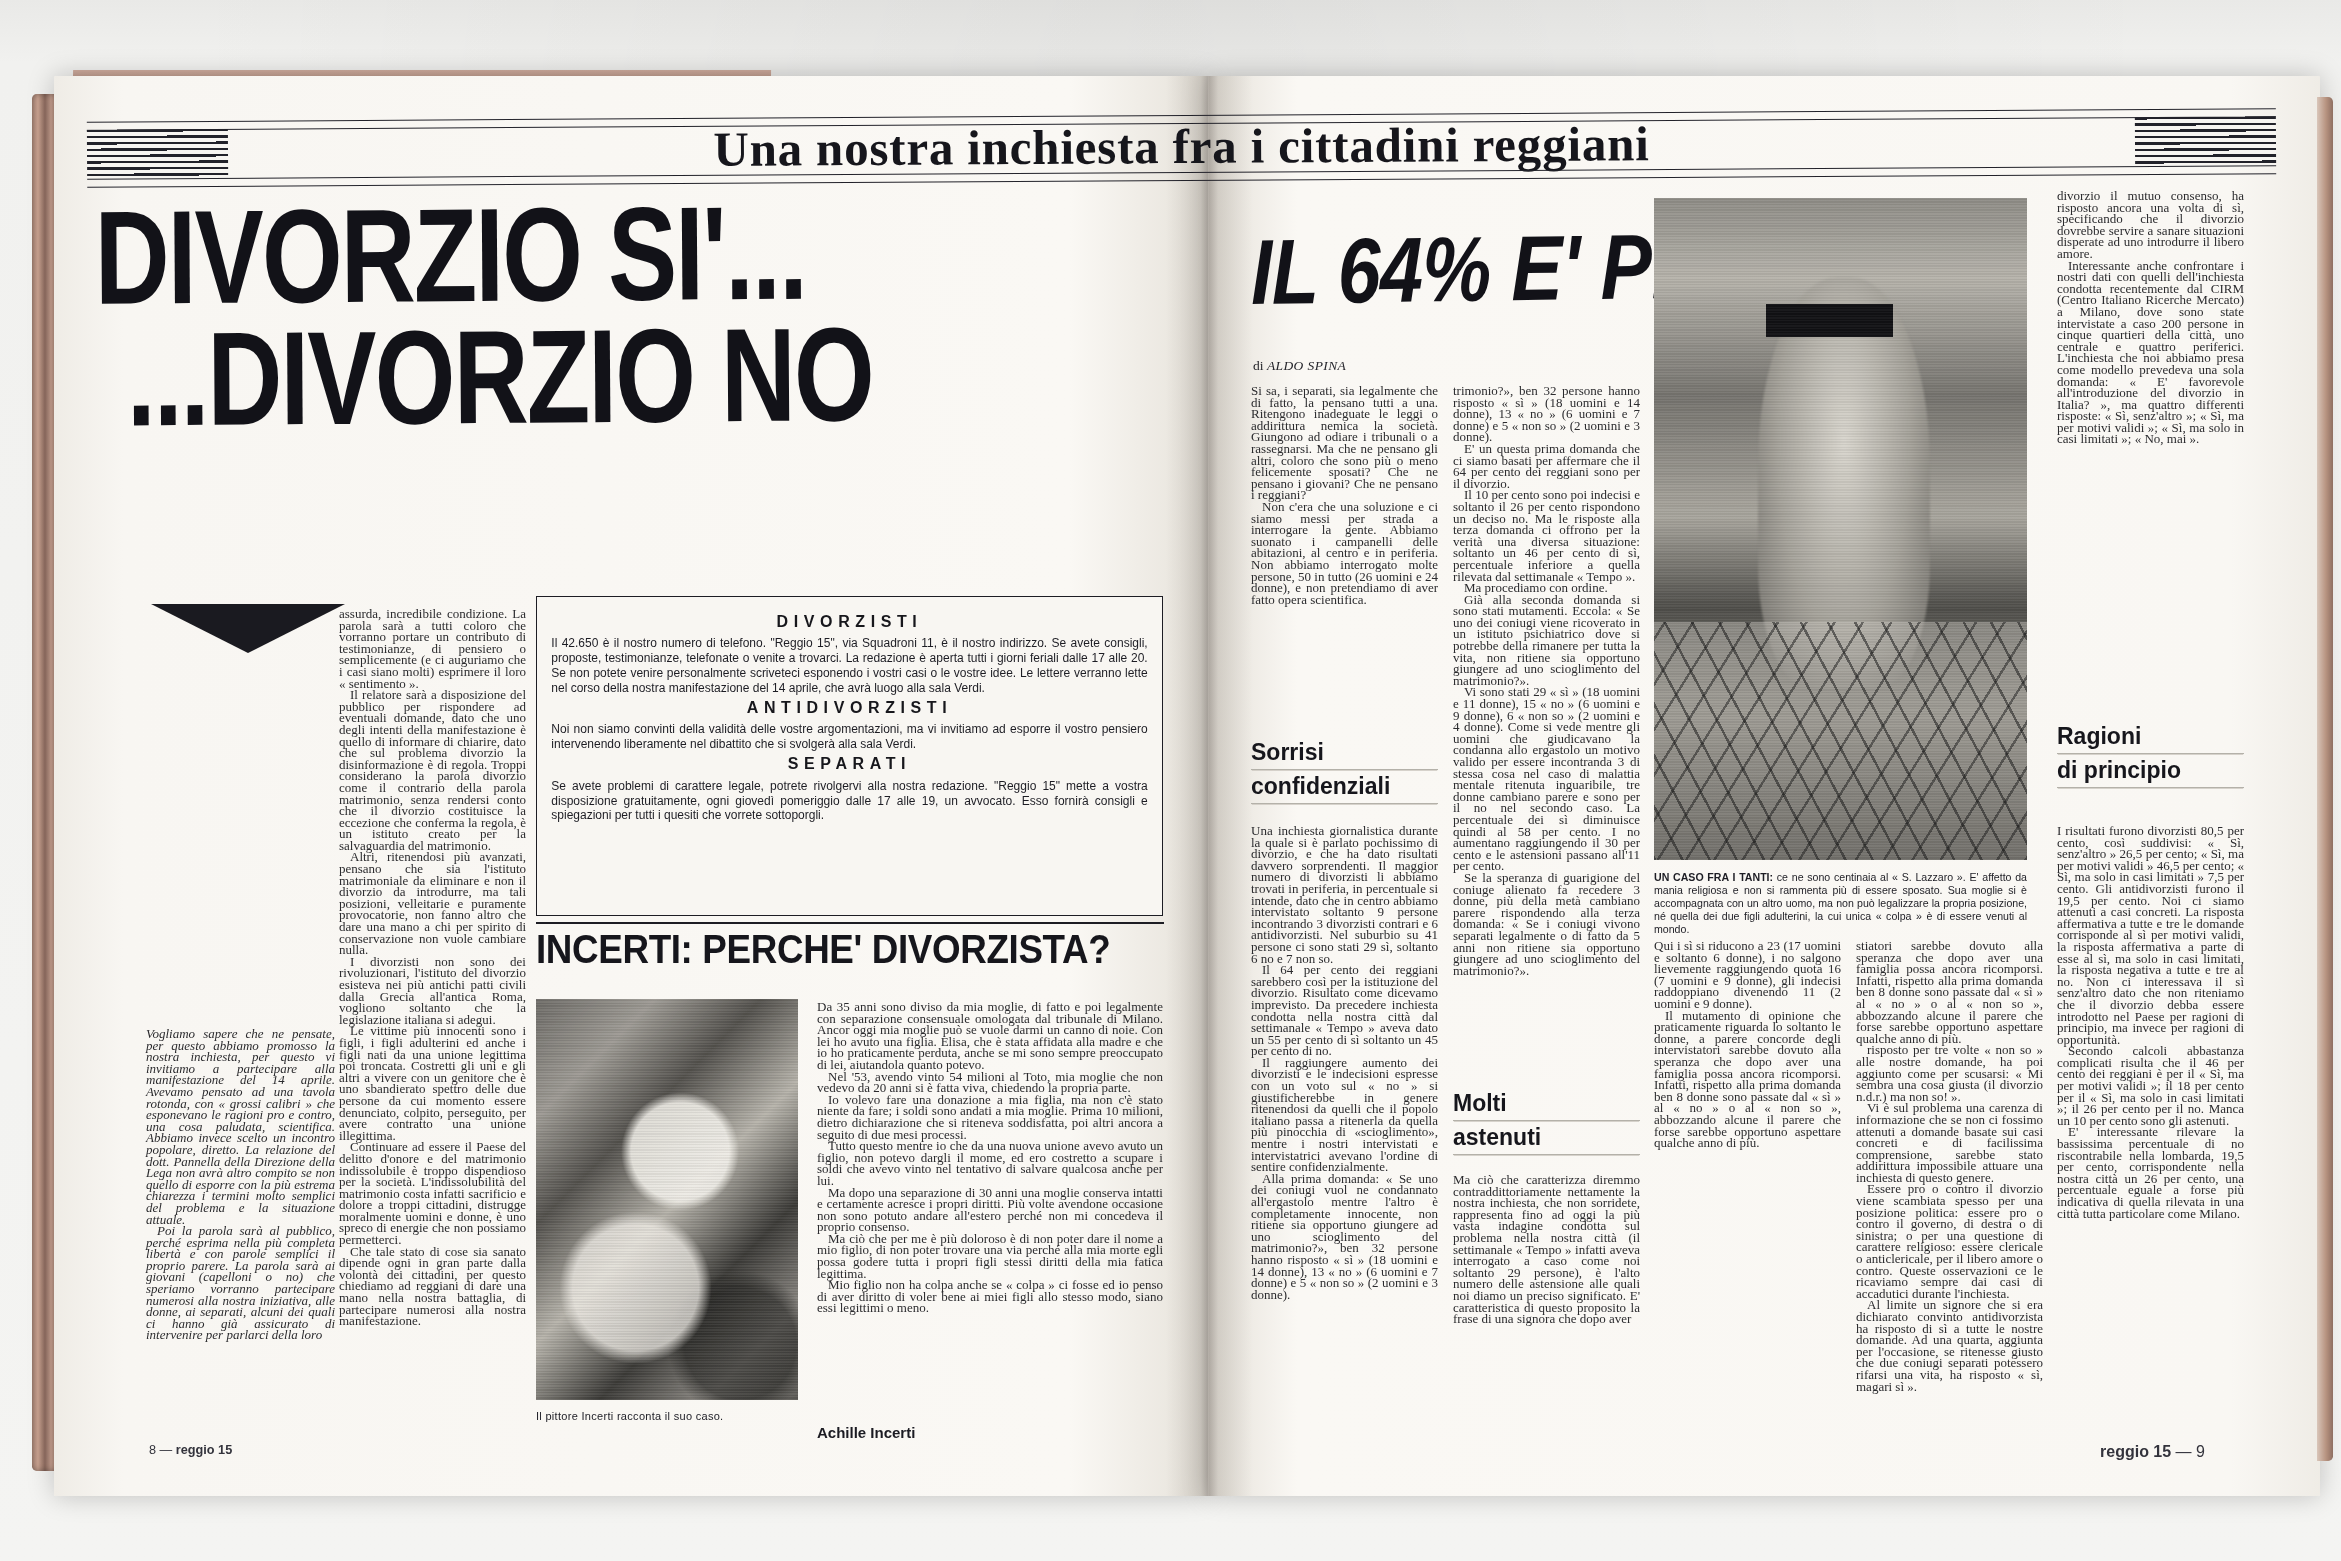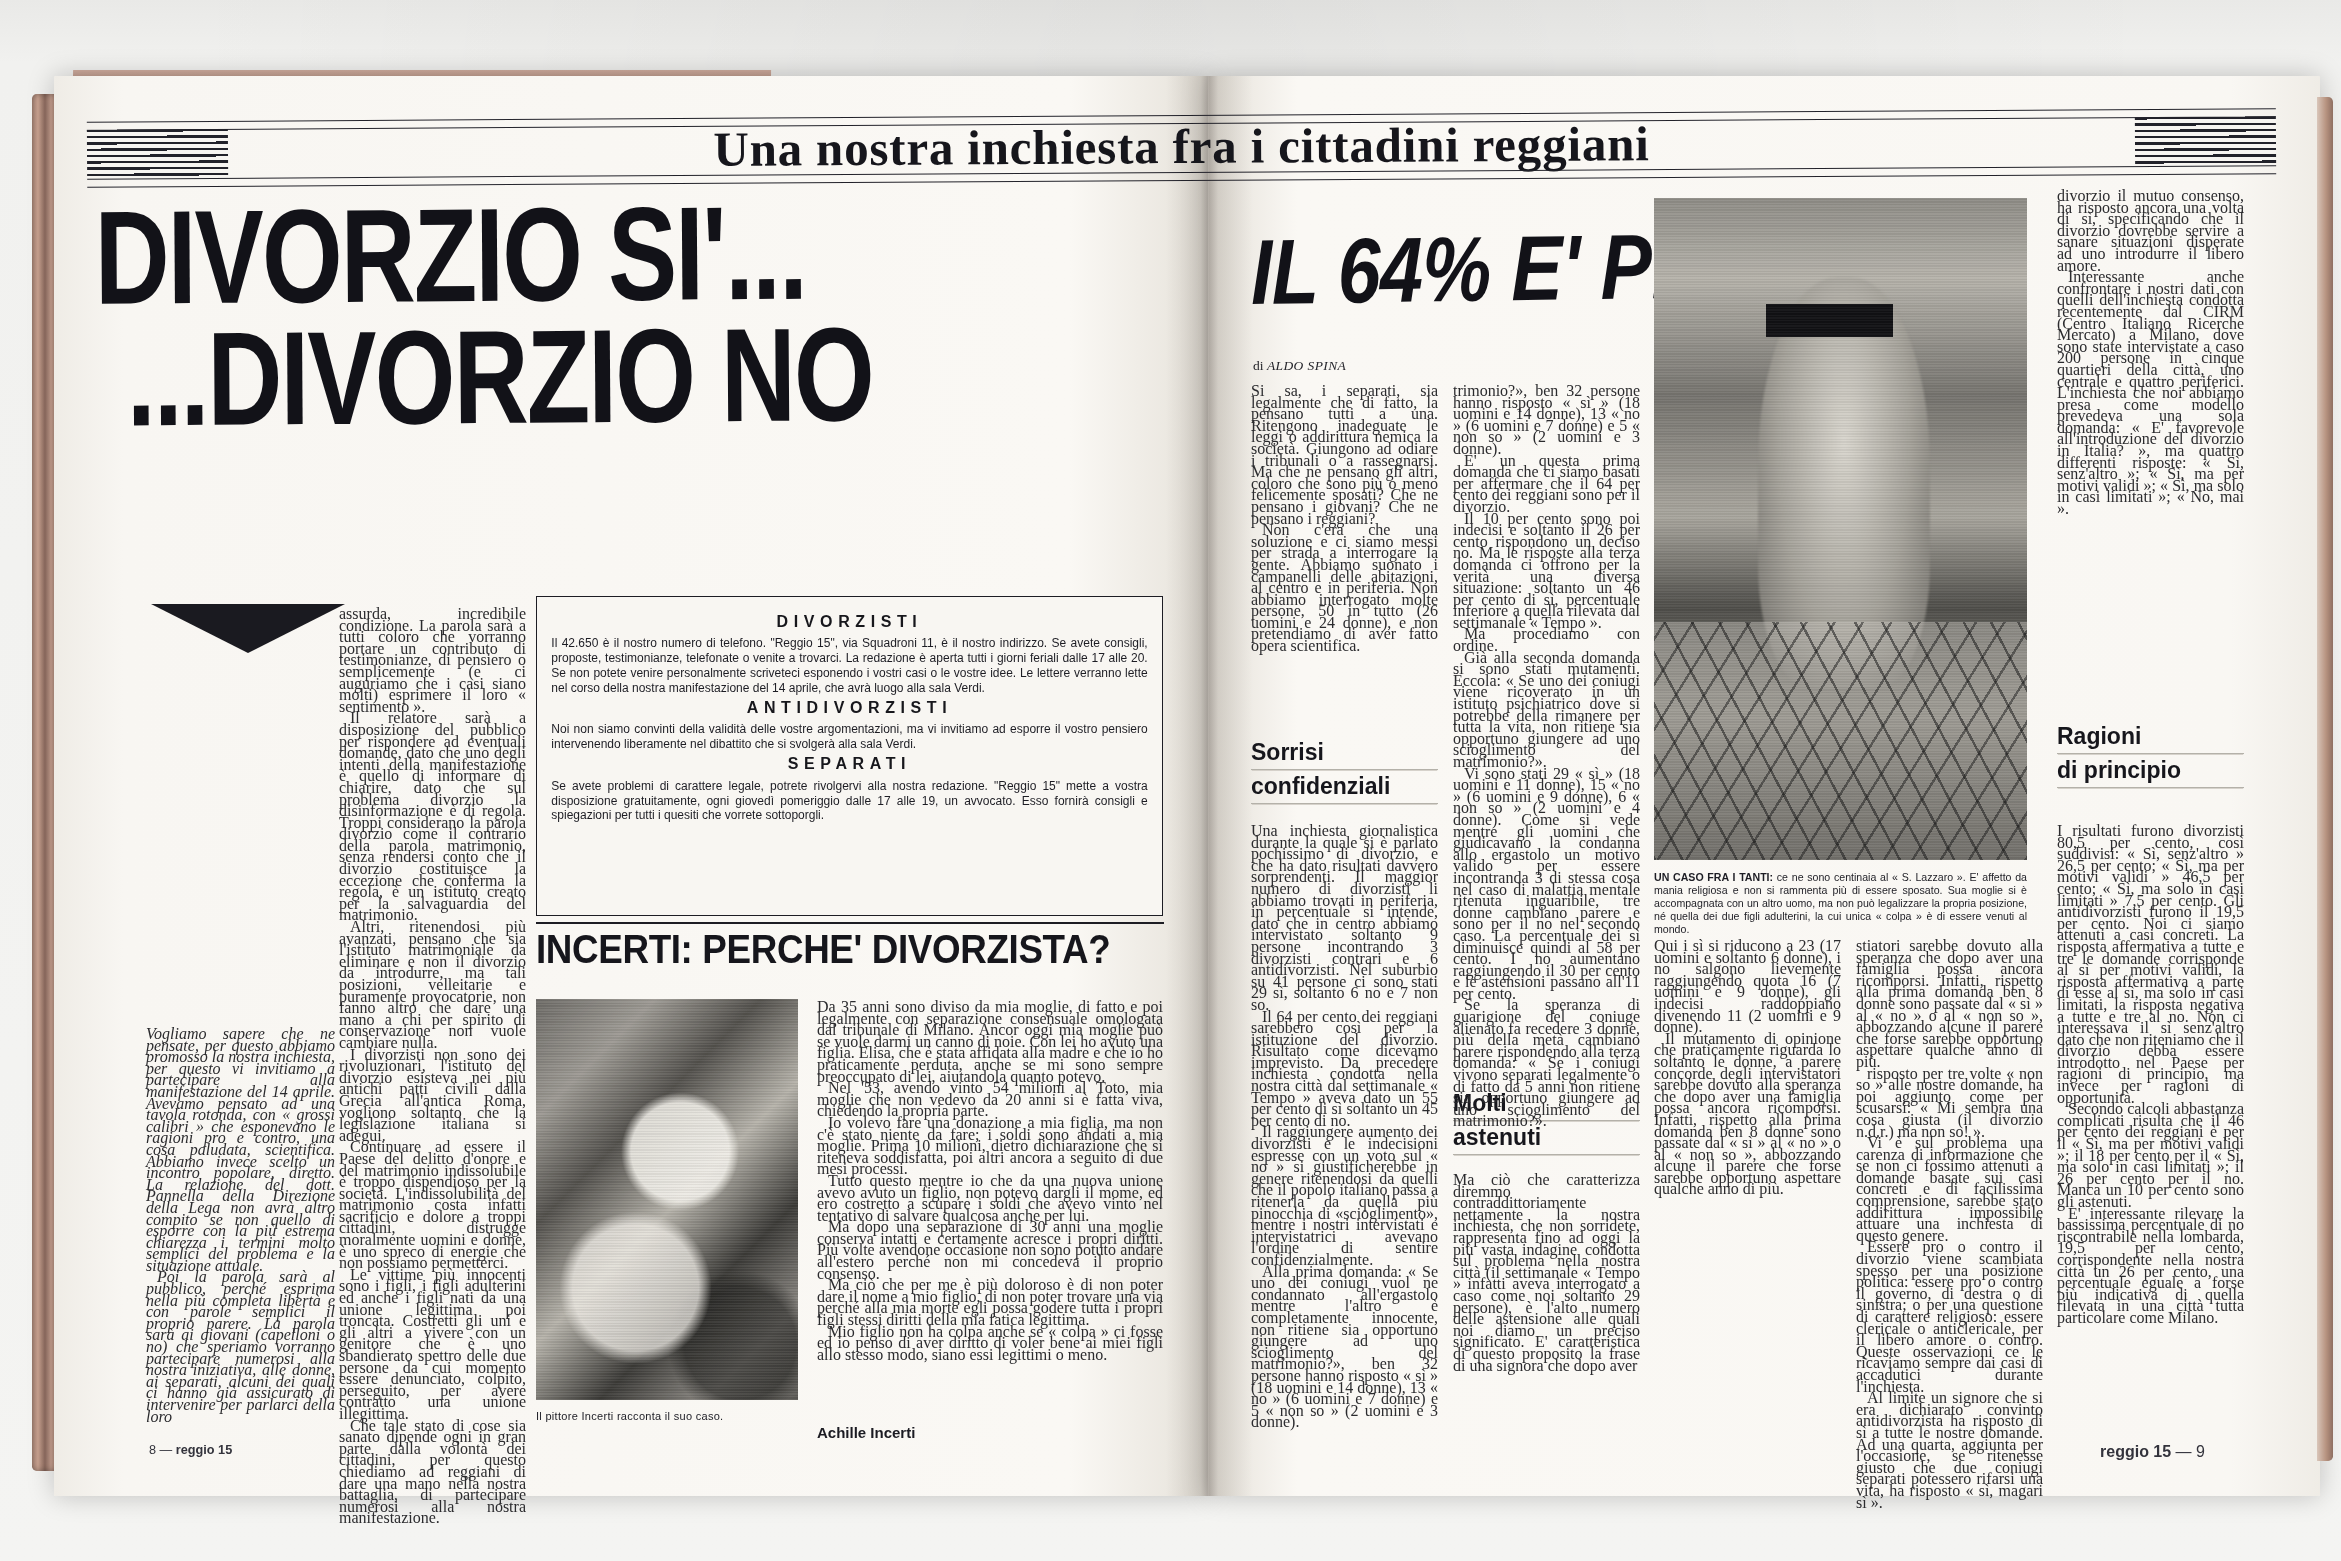--- a/index.html
+++ b/index.html
@@ -58,21 +58,21 @@
     border-radius:0 4.8px 4.8px 0;
   }
   #edge-top{
     position:absolute;left:73px;top:70px;width:698px;height:12.7px;
     background:linear-gradient(180deg,#c9a090 0%, #a97f6f 100%);
     opacity:.85;transform:skewX(-1deg);
   }
 
   .bodytext{
     font-family:"Liberation Serif", serif;
-    font-size:16px;
+    font-size:13px;
     line-height:11.6px;
     text-align:justify;
     color:#2b2b2e;
     hyphens:auto;
   }
   .bodytext p{margin:0 0 0 0;text-indent:11px;}
   .bodytext p.noind{text-indent:0;}
 
   
   #banner{
@@ -330,22 +330,22 @@
 
   <div id="col1" class="bodytext">
       <p class="noind">Vogliamo sapere che ne pensate, per questo abbiamo promosso la nostra inchiesta, per questo vi invitiamo a partecipare alla manifestazione del 14 aprile. Avevamo pensato ad una tavola rotonda, con « grossi calibri » che esponevano le ragioni pro e contro, una cosa paludata, scientifica. Abbiamo invece scelto un incontro popolare, diretto. La relazione del dott. Pannella della Direzione della Lega non avrà altro compito se non quello di esporre con la più estrema chiarezza i termini molto semplici del problema e la situazione attuale.</p>
       <p>Poi la parola sarà al pubblico, perché esprima nella più completa libertà e con parole semplici il proprio parere. La parola sarà ai giovani (capelloni o no) che speriamo vorranno partecipare numerosi alla nostra iniziativa, alle donne, ai separati, alcuni dei quali ci hanno già assicurato di intervenire per parlarci della loro</p>
     </div>
   <div id="col2" class="bodytext">
       <p class="noind">assurda, incredibile condizione. La parola sarà a tutti coloro che vorranno portare un contributo di testimonianze, di pensiero o semplicemente (e ci auguriamo che i casi siano molti) esprimere il loro « sentimento ».</p>
       <p>Il relatore sarà a disposizione del pubblico per rispondere ad eventuali domande, dato che uno degli intenti della manifestazione è quello di informare di chiarire, dato che sul problema divorzio la disinformazione è di regola. Troppi considerano la parola divorzio come il contrario della parola matrimonio, senza rendersi conto che il divorzio costituisce la eccezione che conferma la regola, è un istituto creato per la salvaguardia del matrimonio.</p>
       <p>Altri, ritenendosi più avanzati, pensano che sia l'istituto matrimoniale da eliminare e non il divorzio da introdurre, ma tali posizioni, velleitarie e puramente provocatorie, non fanno altro che dare una mano a chi per spirito di conservazione non vuole cambiare nulla.</p>
       <p>I divorzisti non sono dei rivoluzionari, l'istituto del divorzio esisteva nei più antichi patti civili dalla Grecia all'antica Roma, vogliono soltanto che la legislazione italiana si adegui.</p>
+      <p>Le vittime più innocenti sono i figli, i figli adulterini ed anche i figli nati da una unione legittima poi troncata. Costretti gli uni e gli altri a vivere con un genitore che è uno sbandierato spettro delle due persone da cui momento essere denunciato, colpito, perseguito, per avere contratto una unione illegittima.</p>
       <p>Continuare ad essere il Paese del delitto d'onore e del matrimonio indissolubile è troppo dispendioso per la società. L'indissolubilità del matrimonio costa infatti sacrificio e dolore a troppi cittadini, distrugge moralmente uomini e donne, è uno spreco di energie che non possiamo permetterci.</p>
-      <p>Le vittime più innocenti sono i figli, i figli adulterini ed anche i figli nati da una unione legittima poi troncata. Costretti gli uni e gli altri a vivere con un genitore che è uno sbandierato spettro delle due persone da cui momento essere denunciato, colpito, perseguito, per avere contratto una unione illegittima.</p>
       <p>Che tale stato di cose sia sanato dipende ogni in gran parte dalla volontà dei cittadini, per questo chiediamo ad reggiani di dare una mano nella nostra battaglia, di partecipare numerosi alla nostra manifestazione.</p>
     </div>
 
   <div id="notice-box">
       <div class="notice-h">DIVORZISTI</div>
       <p class="notice-p">Il 42.650 è il nostro numero di telefono. "Reggio 15", via Squadroni 11, è il nostro indirizzo. Se avete consigli, proposte, testimonianze, telefonate o venite a trovarci. La redazione è aperta tutti i giorni feriali dalle 17 alle 20. Se non potete venire personalmente scriveteci esponendo i vostri casi o le vostre idee. Le lettere verranno lette nel corso della nostra manifestazione del 14 aprile, che avrà luogo alla sala Verdi.</p>
       <div class="notice-h">ANTIDIVORZISTI</div>
       <p class="notice-p">Noi non siamo convinti della validità delle vostre argomentazioni, ma vi invitiamo ad esporre il vostro pensiero intervenendo liberamente nel dibattito che si svolgerà alla sala Verdi.</p>
       <div class="notice-h">SEPARATI</div>
       <p class="notice-p">Se avete problemi di carattere legale, potrete rivolgervi alla nostra redazione. "Reggio 15" mette a vostra disposizione gratuitamente, ogni giovedì pomeriggio dalle 17 alle 19, un avvocato. Esso fornirà consigli e spiegazioni per tutti i quesiti che vorrete sottoporgli.</p>

